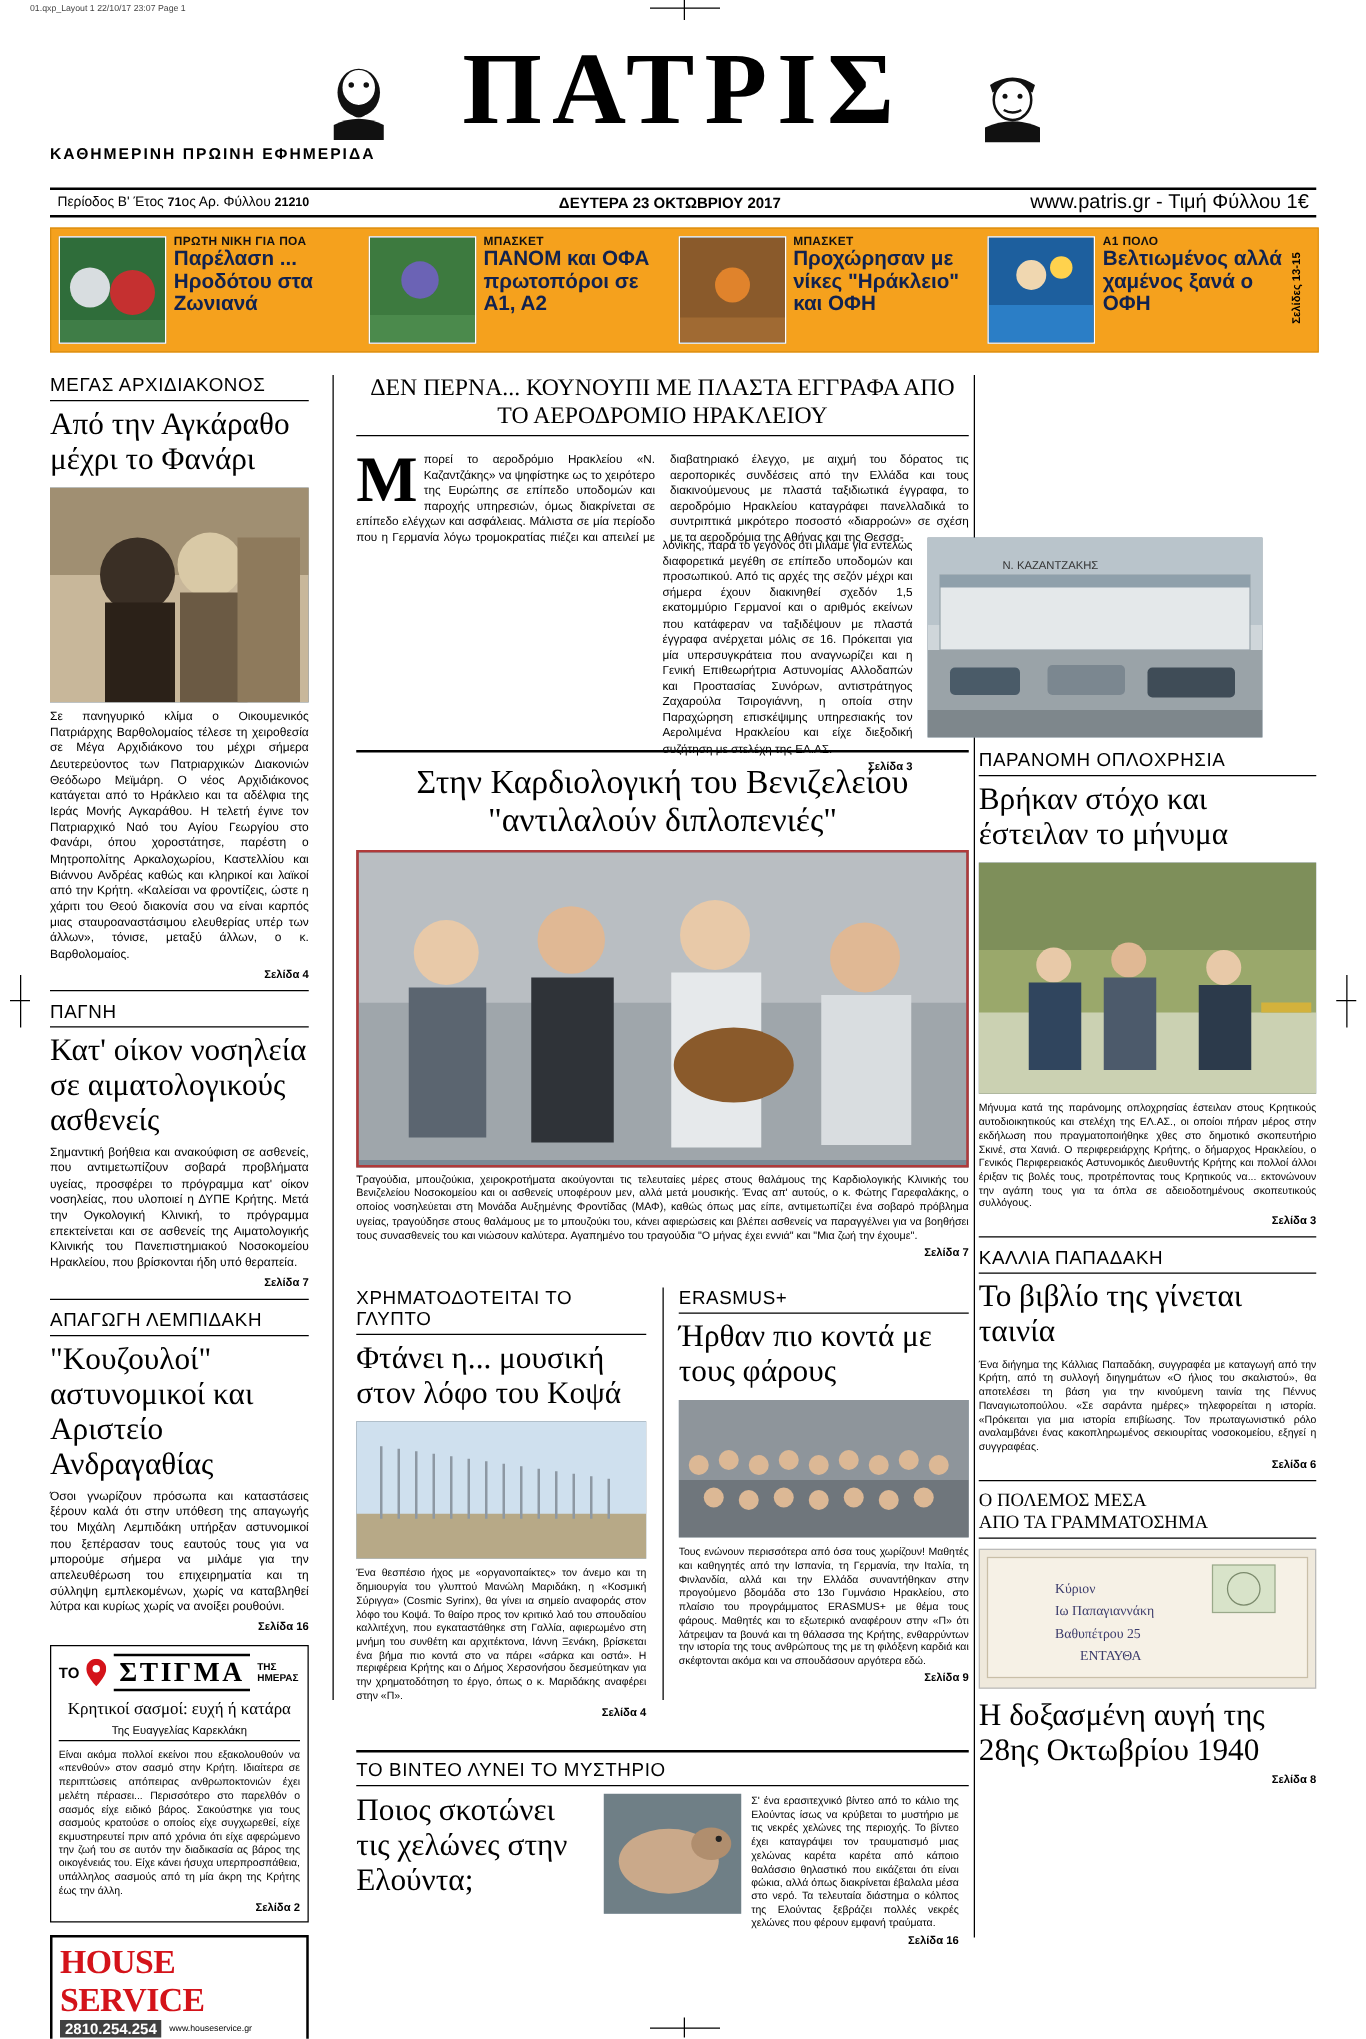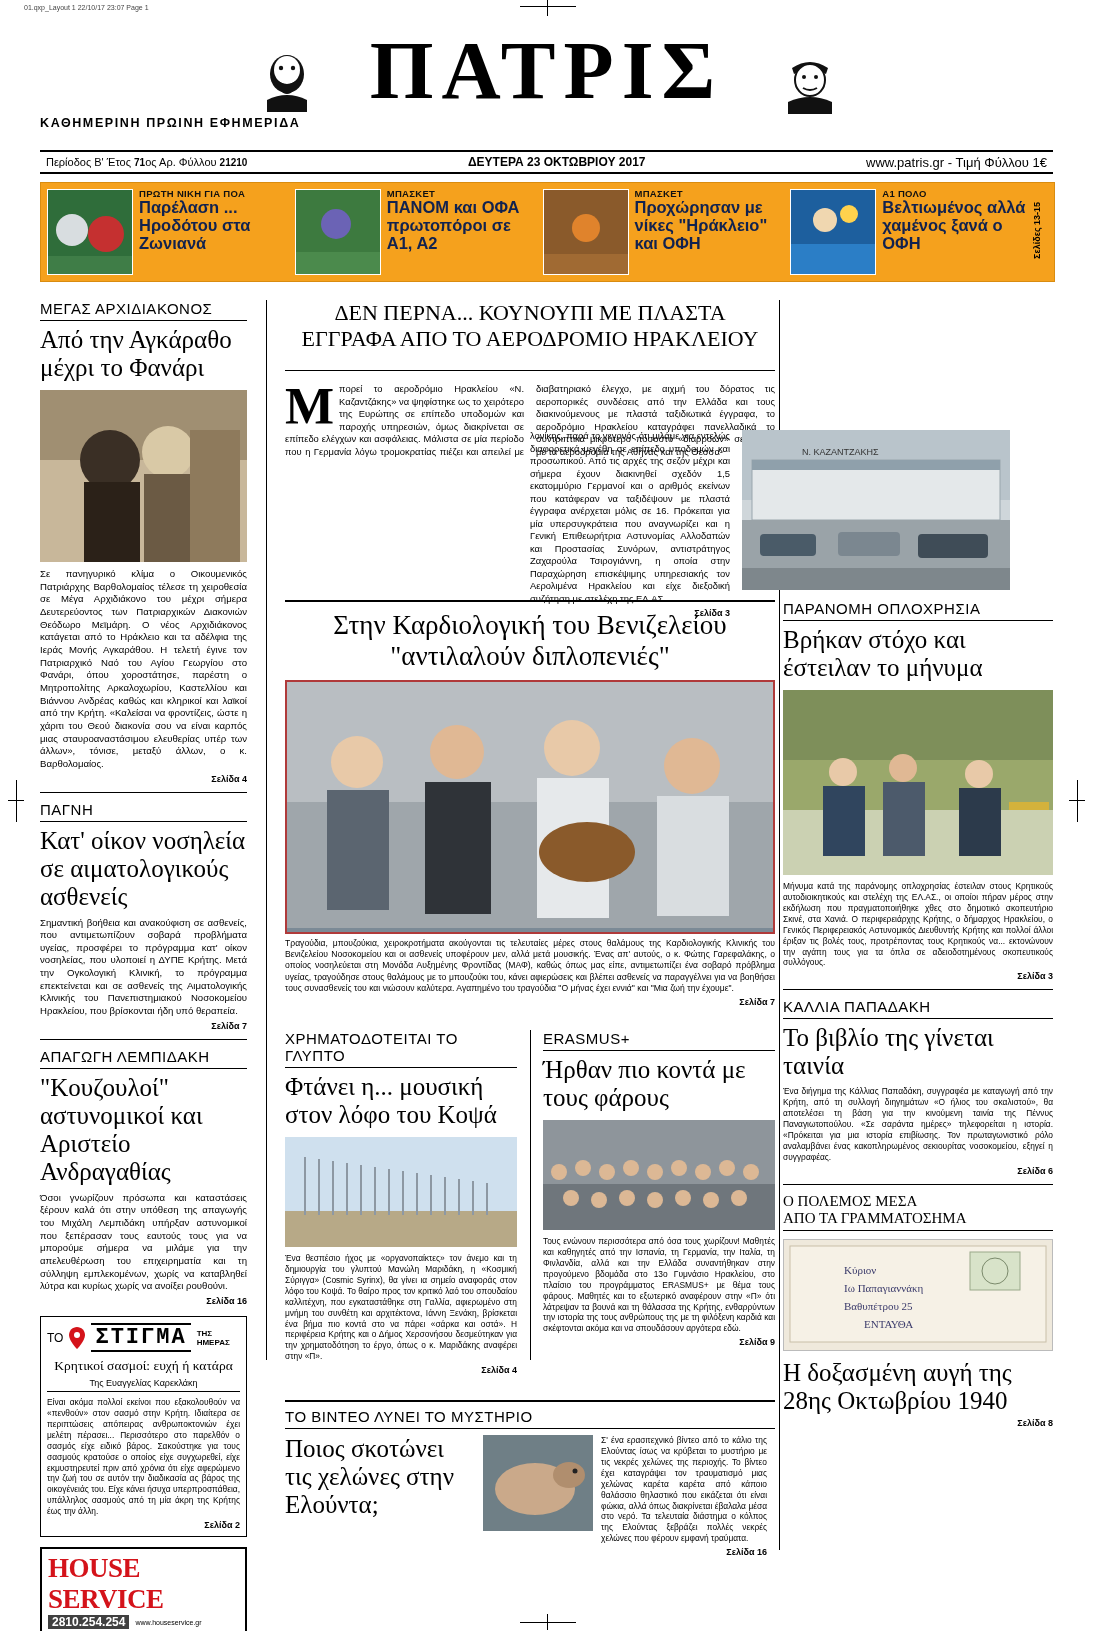--- a/index.html
+++ b/index.html
@@ -8,21 +8,21 @@
   .printmark{position:absolute;font-size:7px;color:#444;font-family:"Liberation Sans",sans-serif;}
   .crop{position:absolute;background:#000;}
   
   .masthead{position:absolute;left:40px;top:28px;width:1013px;height:120px;}
   .mast-title{text-align:center;font-family:"Liberation Serif",serif;font-weight:bold;font-size:82px;letter-spacing:8px;line-height:86px;}
   .mast-sub{text-align:left;font-size:12.5px;font-weight:bold;letter-spacing:1.6px;margin-top:2px;}
   .face{position:absolute;width:64px;height:64px;}
   .infobar{position:absolute;left:40px;top:150px;width:1013px;height:20px;border-top:2px solid #000;border-bottom:2px solid #000;display:flex;align-items:center;justify-content:space-between;font-size:11px;}
   .infobar .left{padding-left:6px;}
   .infobar .mid{font-weight:bold;font-size:12px;}
-  .infobar .right{padding-right:6px;font-size:13px;}
+  .infobar .right{padding-right:6px;font-size:16px;}
   .infobar b{font-size:10px;}
   
   .strip{position:absolute;left:40px;top:182px;width:1013px;height:98px;background:#f5a11d;border:1px solid #d98c10;display:flex;}
   .strip-cell{flex:1;display:flex;padding:6px 4px 6px 6px;}
   .strip-photo{width:84px;height:84px;background:#6a7d8c;border:1px solid #fff;flex:none;overflow:hidden;position:relative;}
   .strip-txt{padding-left:6px;line-height:1.08;}
   .strip-kicker{font-size:9.5px;font-weight:bold;color:#111;letter-spacing:.3px;}
   .strip-head{font-size:16.5px;font-weight:bold;color:#11224f;}
   .strip-side{width:22px;background:#f5a11d;writing-mode:vertical-rl;transform:rotate(180deg);text-align:center;font-size:9px;font-weight:bold;padding-top:4px;}
   
@@ -30,30 +30,30 @@
   .col-mid{position:absolute;left:285px;top:300px;width:490px;}
   .col-right{position:absolute;left:783px;top:300px;width:270px;}
   .rule-v{position:absolute;width:1px;background:#000;}
   .kicker{font-family:Liberation Sans, sans-serif;font-size:15px;letter-spacing:.5px;border-bottom:1px solid #000;padding-bottom:3px;margin-bottom:5px;}
   .headline{font-family:"Liberation Serif",serif;font-size:25px;line-height:1.12;font-weight:normal;}
   .body{font-size:9.6px;line-height:1.32;text-align:justify;margin-top:6px;}
   .cont{font-size:9px;font-weight:bold;text-align:right;margin-top:3px;}
   .photo{background:#7b8a96;position:relative;overflow:hidden;}
   .cap{font-size:8.6px;line-height:1.3;text-align:justify;margin-top:4px;}
   
-  .main-kicker{font-family:"Liberation Serif",serif;font-size:22px;text-align:center;border-bottom:1px solid #000;padding-bottom:18px;}
+  .main-kicker{font-family:"Liberation Serif",serif;font-size:19px;text-align:center;border-bottom:1px solid #000;padding-bottom:4px;}
   .main-head{font-family:"Liberation Serif",serif;font-weight:bold;font-size:47px;text-align:center;line-height:1.05;margin-top:8px;letter-spacing:-1px;}
   .drop{float:left;font-family:"Liberation Serif",serif;font-size:52px;line-height:40px;padding:4px 5px 0 0;font-weight:bold;}
   .two-col{column-count:2;column-gap:12px;font-size:9.4px;line-height:1.33;text-align:justify;}
   .hr{border-top:1px solid #000;margin:8px 0;}
   .hr2{border-top:2px solid #000;margin:8px 0;}
   .sub-head-c{font-family:"Liberation Serif",serif;font-size:27px;line-height:1.15;text-align:center;}
   .stigma{border:1px solid #000;padding:6px;}
   .stigma-top{display:flex;align-items:center;gap:6px;}
-  .stigma-logo{font-family:Liberation Mono, monospace;font-weight:bold;font-size:22px;letter-spacing:2px;border-bottom:2px solid #000;border-top:2px solid #000;padding:0 4px;}
+  .stigma-logo{font-family:Liberation Serif, serif;font-weight:bold;font-size:22px;letter-spacing:2px;border-bottom:2px solid #000;border-top:2px solid #000;padding:0 4px;}
   .ad{border:2px solid #000;background:#fff;position:relative;overflow:hidden;}
   .ad-title{color:#d4131a;font-weight:bold;font-size:27px;font-family:"Liberation Serif",serif;letter-spacing:-.5px;}
   .ad-line{color:#d4131a;font-weight:bold;font-size:15px;}
   .tiny{font-size:8.4px;line-height:1.3;text-align:justify;}
   .byline{font-size:9px;text-align:center;border-bottom:1px solid #000;padding-bottom:3px;margin-top:4px;}
   svg{display:block;}
 </style>
 </head>
 <body>
 
@@ -198,21 +198,21 @@
 
     <div>
       <div class="kicker">ΑΠΑΓΩΓΗ ΛΕΜΠΙΔΑΚΗ</div>
       <div class="headline">"Κουζουλοί" αστυνομικοί και Αριστείο Ανδραγαθίας</div>
       <div class="body">Όσοι γνωρίζουν πρόσωπα και καταστάσεις ξέρουν καλά ότι στην υπόθεση της απαγωγής του Μιχάλη Λεμπιδάκη υπήρξαν αστυνομικοί που ξεπέρασαν τους εαυτούς τους για να μπορούμε σήμερα να μιλάμε για την απελευθέρωση του επιχειρηματία και τη σύλληψη εμπλεκομένων, χωρίς να καταβληθεί λύτρα και κυρίως χωρίς να ανοίξει ρουθούνι.</div>
       <div class="cont">Σελίδα 16</div>
     </div>
 
     <div class="stigma" style="margin-top:10px;">
       <div class="stigma-top">
-        <span style="font-weight:normal;font-size:12px;">ΤΟ</span>
+        <span style="font-weight:bold;font-size:12px;">ΤΟ</span>
         <span>
           <svg width="16" height="22" viewBox="0 0 16 22">
               <path d="M8 0 C3.6 0 0 3.6 0 8 c0 6 8 14 8 14 s8 -8 8 -14 c0 -4.4 -3.6 -8 -8 -8z" fill="#d4131a"></path>
               <circle cx="8" cy="8" r="3" fill="#fff"></circle>
             </svg>
         </span>
         <span class="stigma-logo">ΣΤΙΓΜΑ</span>
         <span style="font-size:8px;font-weight:bold;">ΤΗΣ ΗΜΕΡΑΣ</span>
       </div>
       <div style="font-family:'Liberation Serif',serif;font-size:13.5px;margin-top:6px;text-align:center;">Κρητικοί σασμοί: ευχή ή κατάρα</div>

